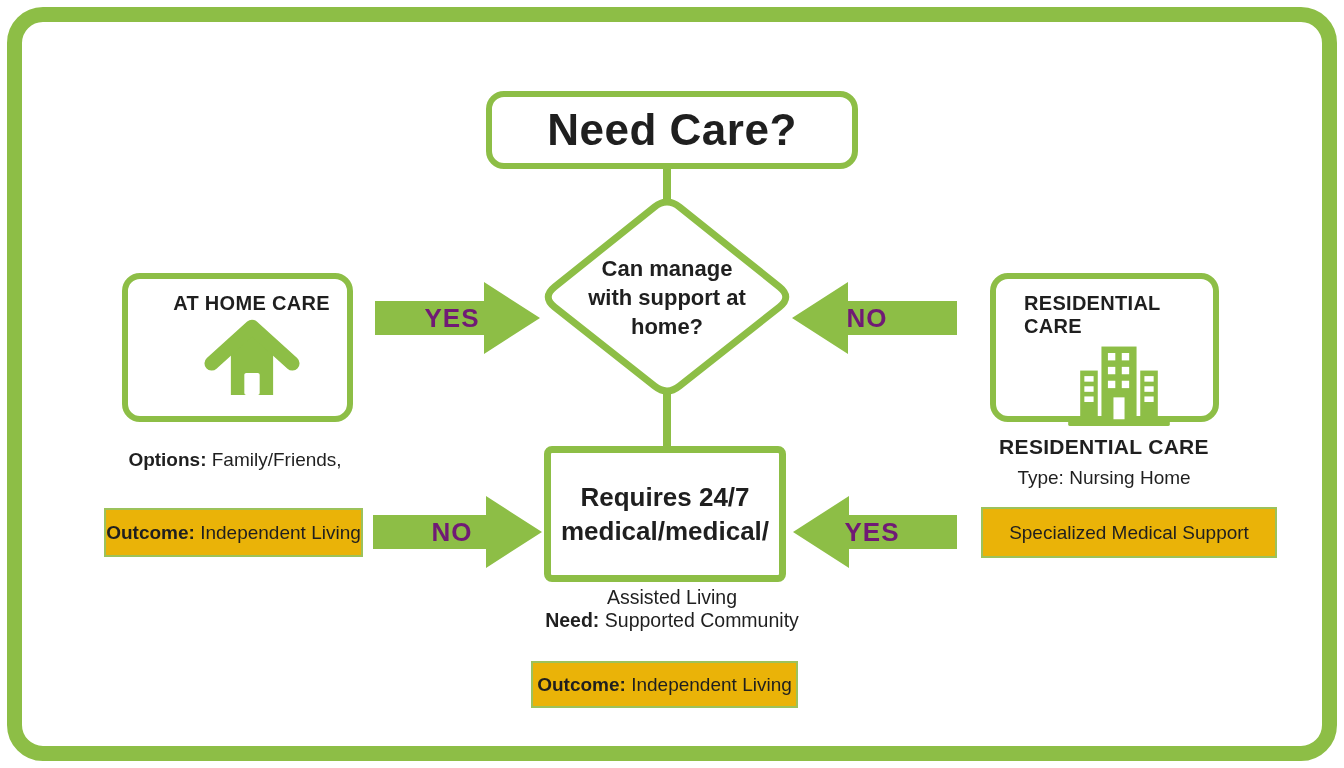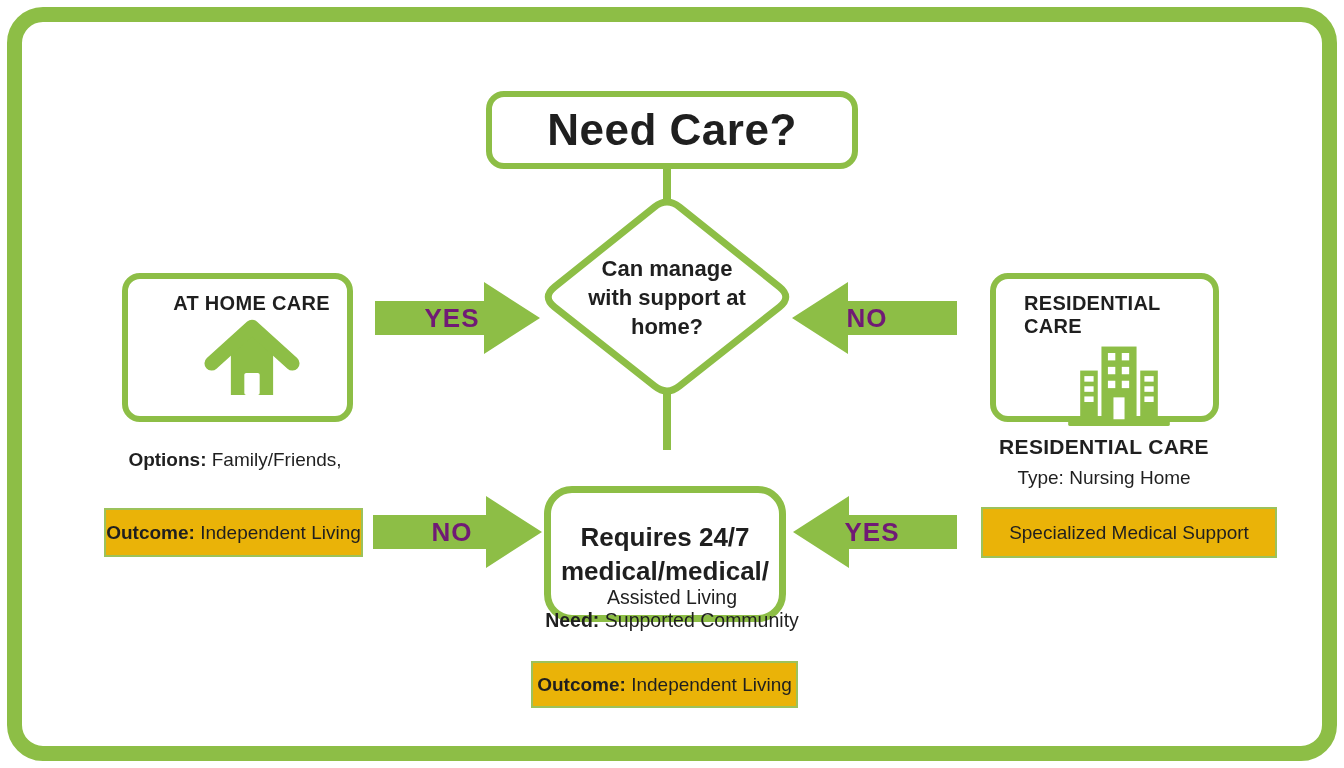--- a/index.html
+++ b/index.html
@@ -29,22 +29,22 @@
   .home-box{left:122px;top:273px;width:231px;height:149px;}
   .res-box{left:990px;top:273px;width:229px;height:149px;}
   .side-title{font-size:20px;font-weight:bold;letter-spacing:0.3px;}
   .side-icon{margin-top:3px;}
   .diamond-text{
     left:557px;top:254px;width:220px;text-align:center;
     font-size:22px;font-weight:bold;line-height:29px;
   }
   .mid-box{
     left:544px;top:446px;width:242px;height:136px;
-    border-width:7px;border-radius:28px;flex-direction:column;
-    font-size:26px;font-weight:bold;line-height:34px;text-align:center;margin-top:40px;
+    border-width:7px;border-radius:8px;flex-direction:column;
+    font-size:26px;font-weight:bold;line-height:34px;text-align:center;
   }
   .arrow-label{
     position:absolute;z-index:2;display:flex;align-items:center;justify-content:center;
     color:#701a75;font-size:26px;font-weight:bold;letter-spacing:1px;height:32px;
   }
   .lbl-yes-top{left:377px;top:302px;width:150px;}
   .lbl-no-top{left:802px;top:302px;width:130px;}
   .lbl-no-bottom{left:377px;top:516px;width:150px;}
   .lbl-yes-bottom{left:807px;top:516px;width:130px;}
   .options-text{

